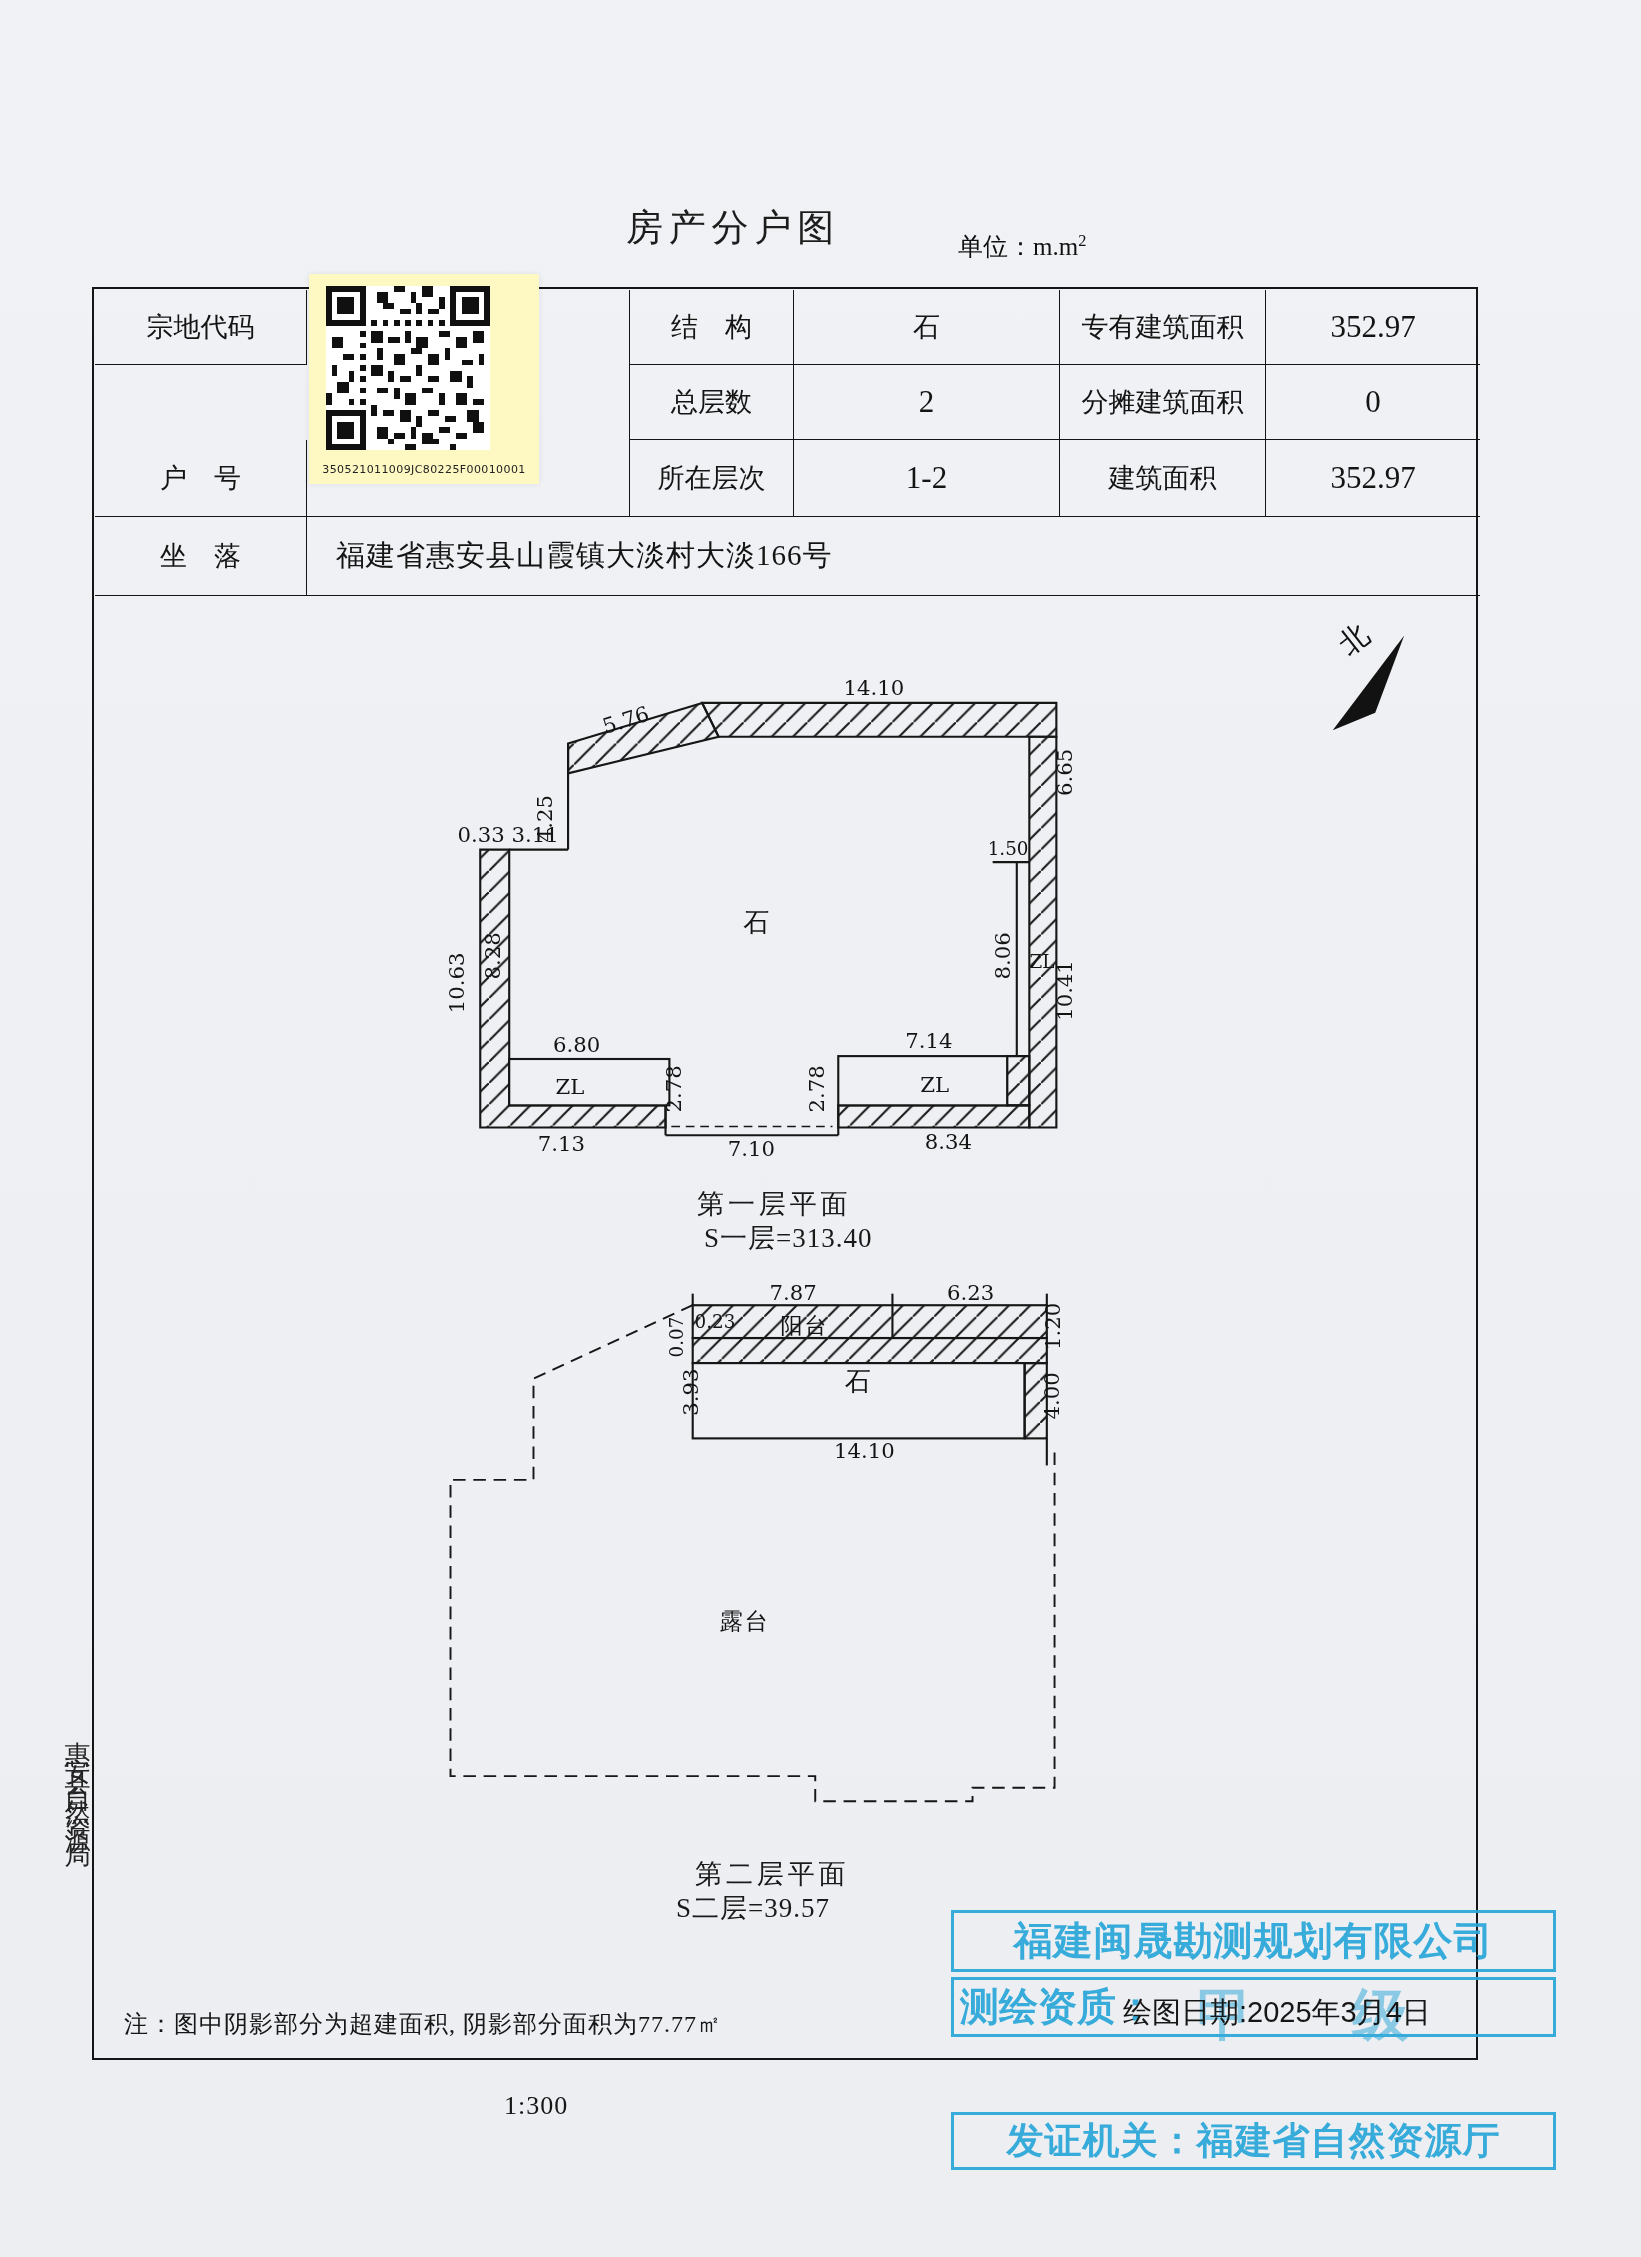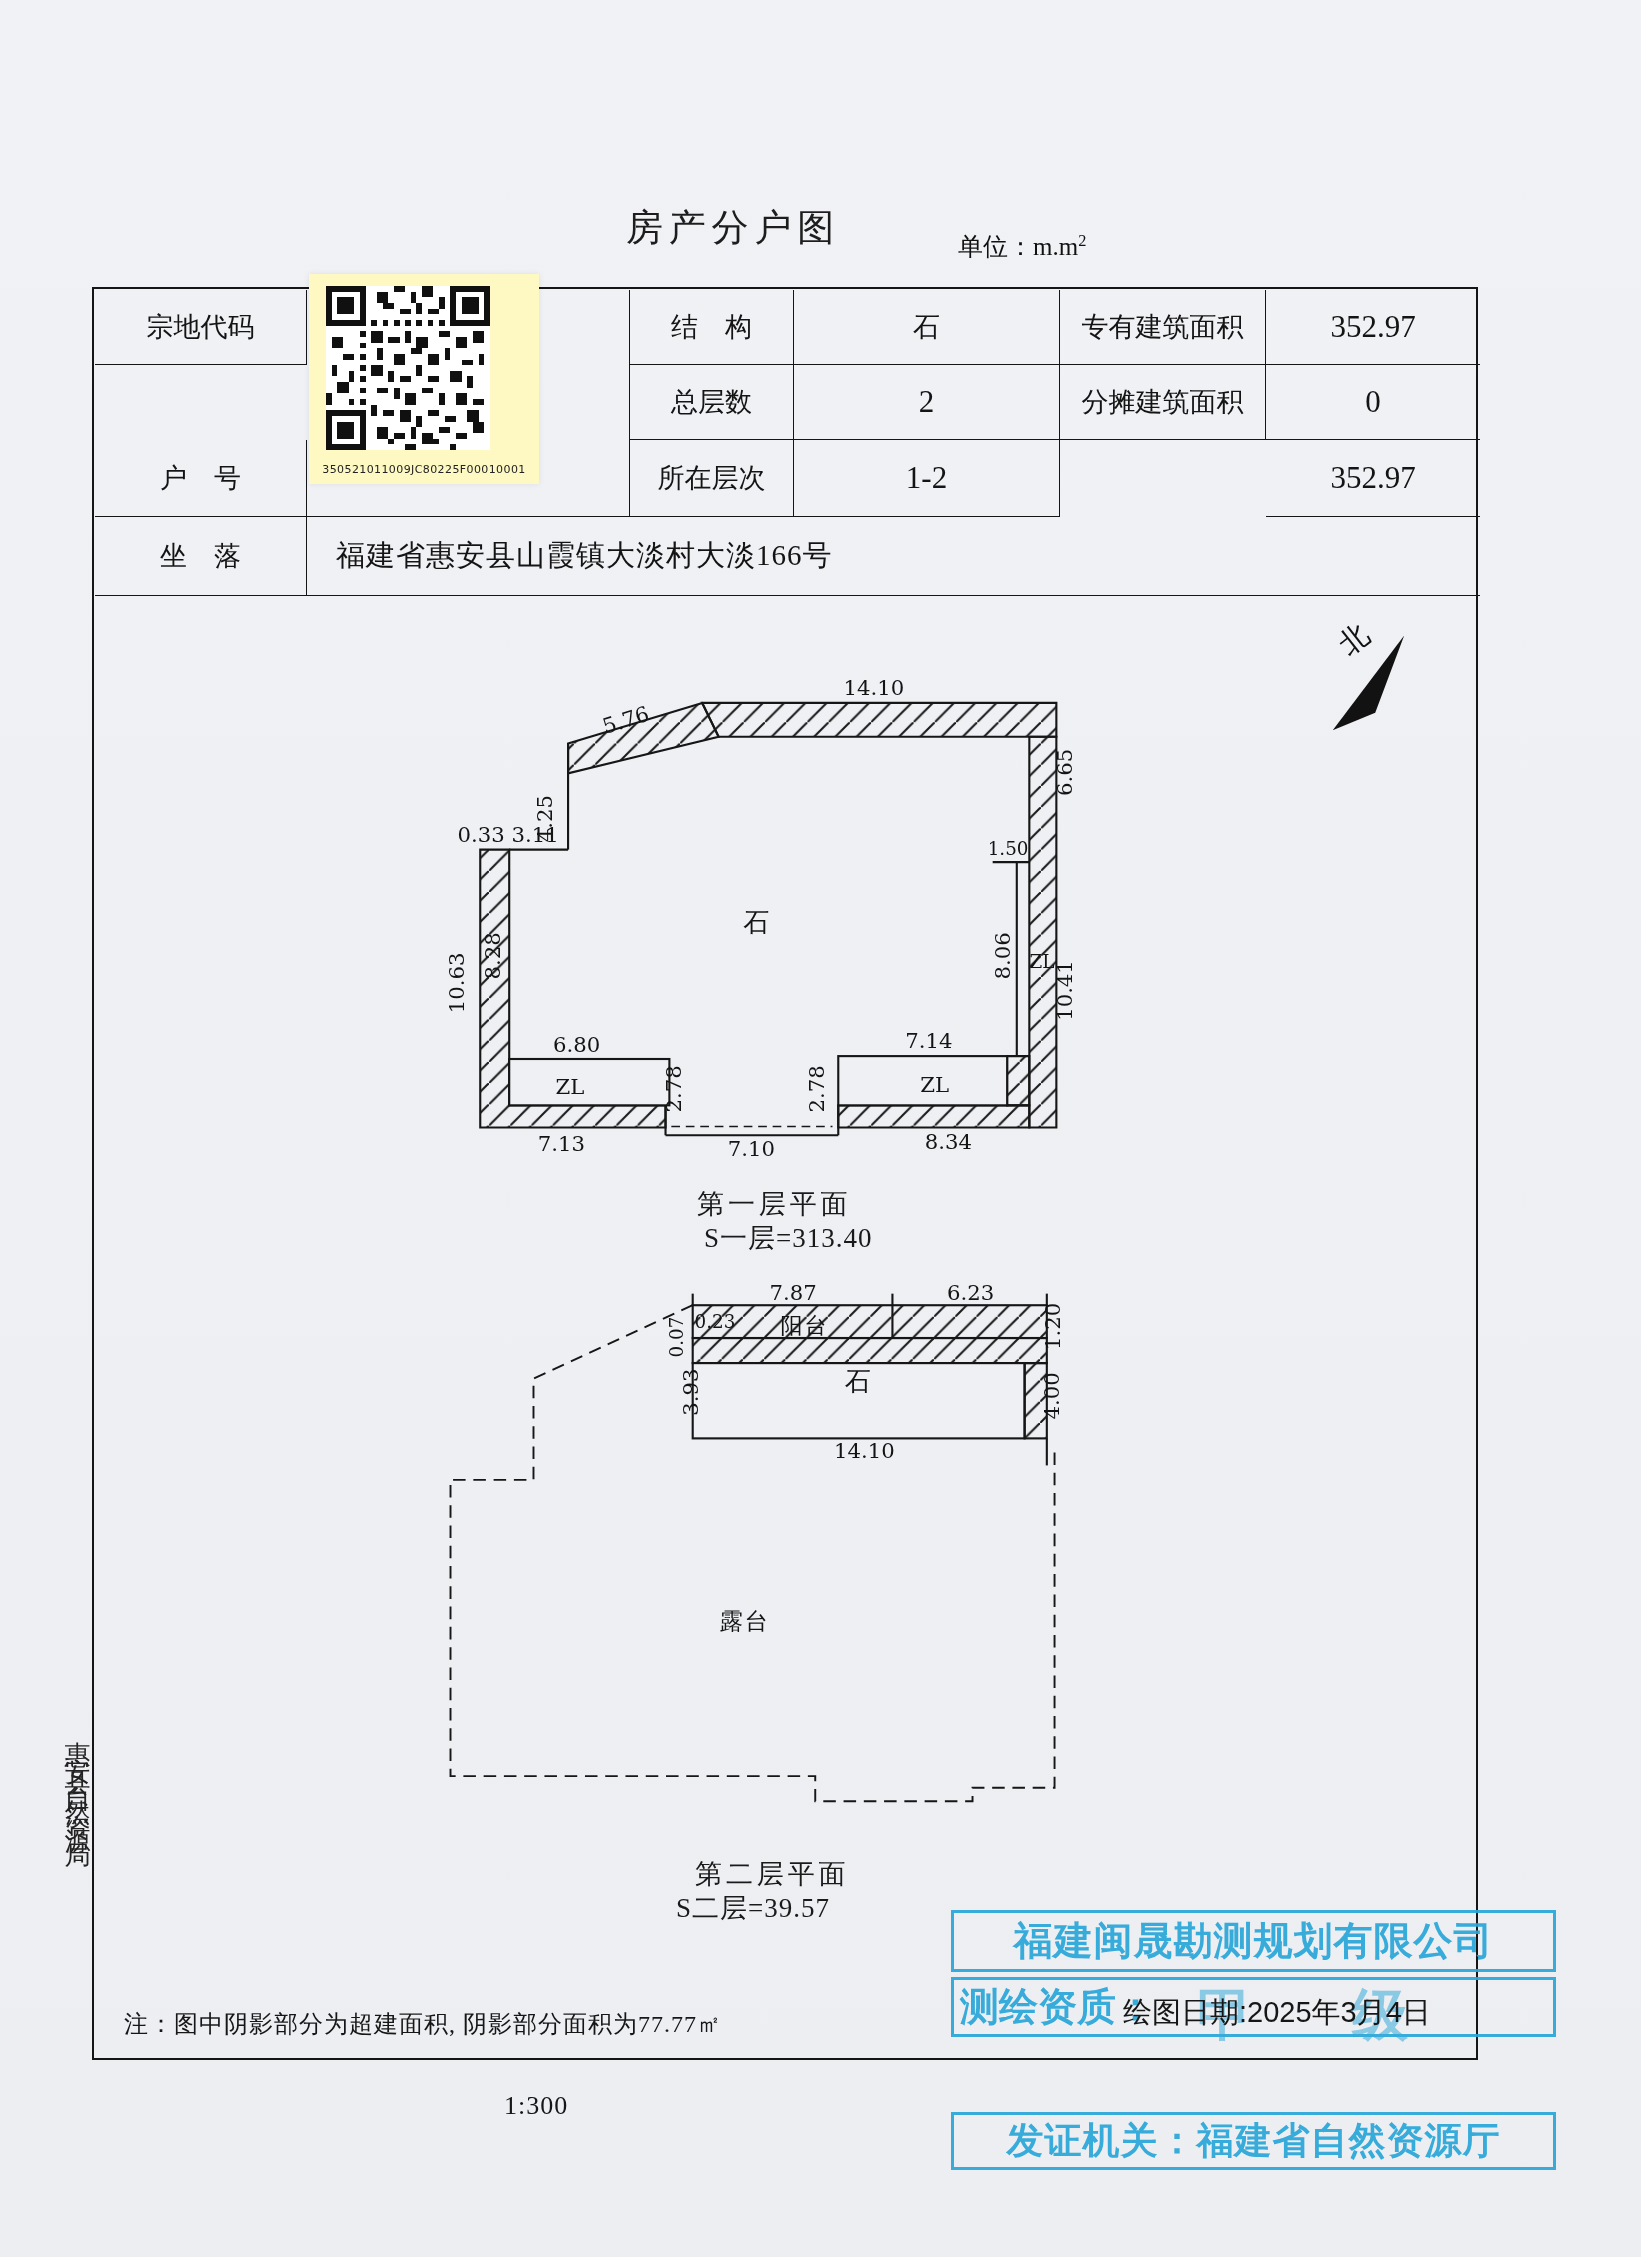--- a/index.html
+++ b/index.html
@@ -91,20 +91,21 @@
   <div class="cell val lastcol" style="grid-column:6;grid-row:1">352.97</div>
 
   <div class="cell" style="grid-column:3;grid-row:2">总层数</div>
   <div class="cell val" style="grid-column:4;grid-row:2">2</div>
   <div class="cell" style="grid-column:5;grid-row:2">分摊建筑面积</div>
   <div class="cell val lastcol" style="grid-column:6;grid-row:2">0</div>
 
   <div class="cell" style="grid-column:1;grid-row:3">户　号</div>
   <div class="cell" style="grid-column:3;grid-row:3">所在层次</div>
   <div class="cell val" style="grid-column:4;grid-row:3">1-2</div>
+  <div class="cell" style="grid-column:5;grid-row:3">建筑面积</div>
   <div class="cell val lastcol" style="grid-column:6;grid-row:3">352.97</div>
 
   <div class="cell" style="grid-column:1;grid-row:4">坐　落</div>
   <div class="cell addr lastcol" style="grid-column:2/7;grid-row:4">福建省惠安县山霞镇大淡村大淡166号</div>
 </div>
 
 <div class="abs sticker" style="left:309px;top:274px">
   <svg class="abs" style="left:17.4px;top:11.6px" width="164" height="164" viewBox="0 0 29 29" shape-rendering="crispEdges">
     <rect x="0" y="0" width="29" height="29" fill="#ffffff"></rect>
     <g fill="#101010">

